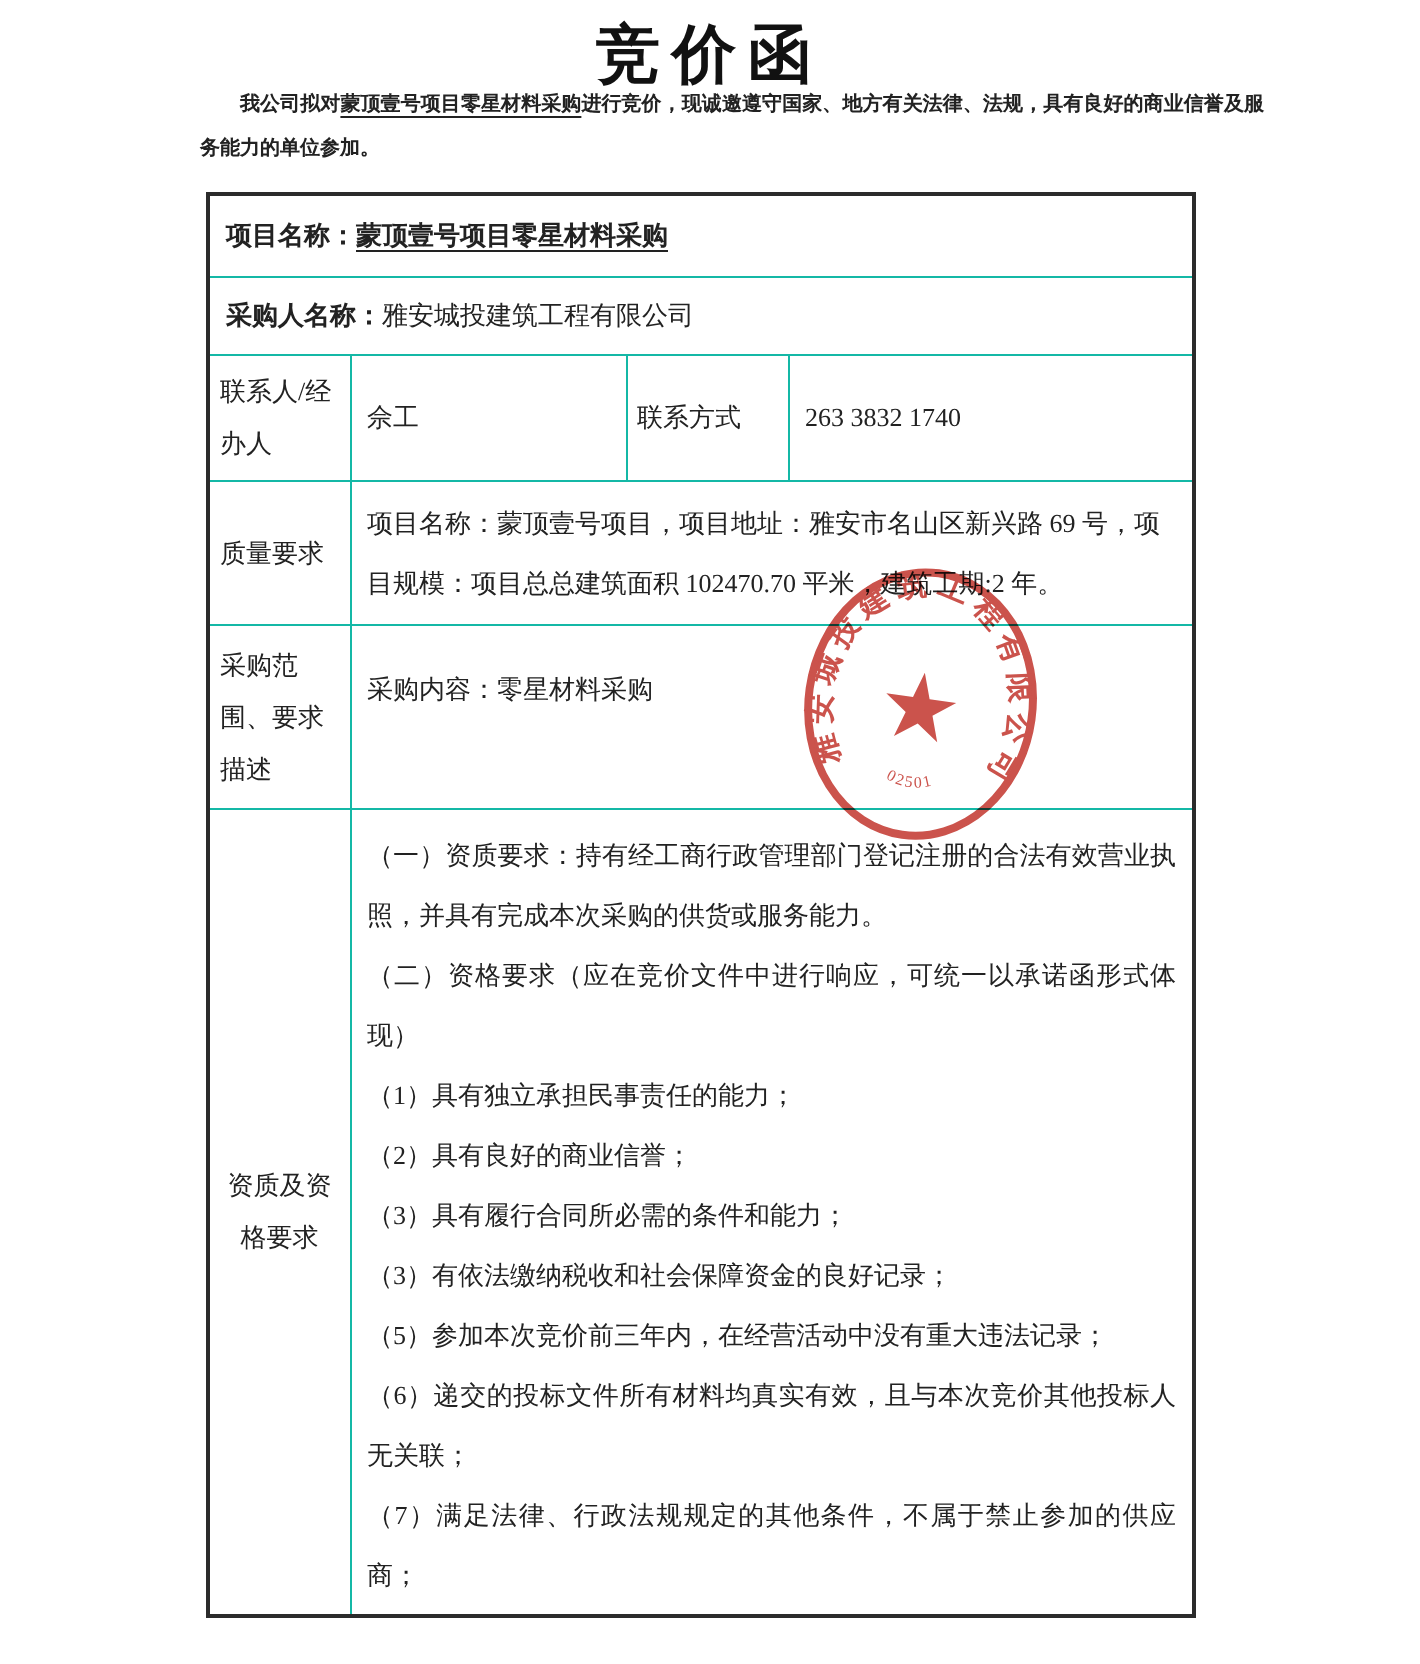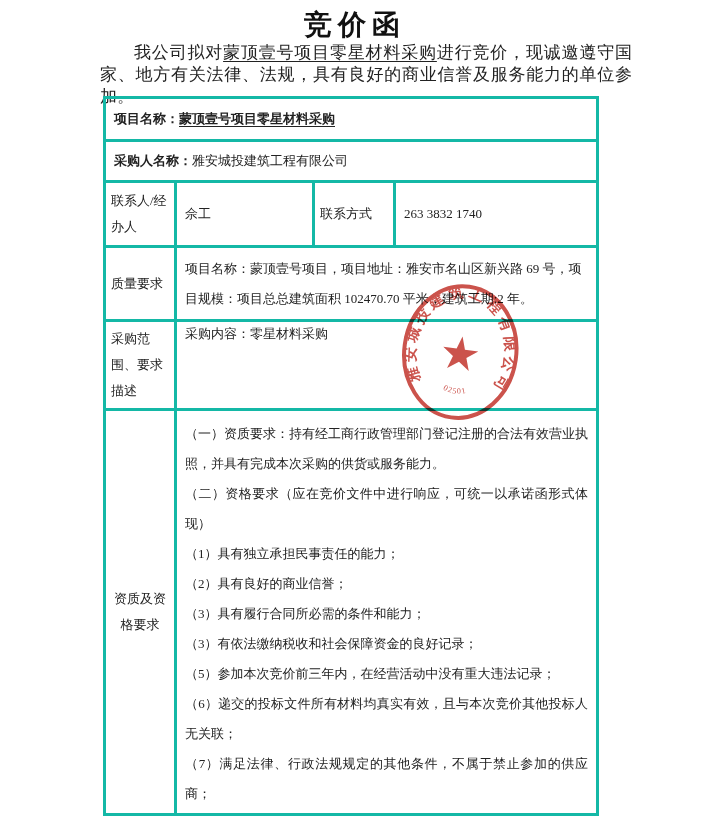--- a/index.html
+++ b/index.html
@@ -2,48 +2,48 @@
 <html><head>
 <meta charset="utf-8">
 <style>
   html,body{margin:0;padding:0;background:#ffffff;}
   .page{
     position:relative;width:710px;height:832px;background:#ffffff;overflow:hidden;
     font-family:"Liberation Serif","DejaVu Serif",serif;color:#1c1c1c;
   }
   .title{
     position:absolute;top:6px;left:0;width:710px;margin:0;text-align:center;
-    font-size:28px;font-weight:bold;letter-spacing:6px;color:#111;
+    font-size:32px;font-weight:bold;letter-spacing:6px;color:#111;
   }
   .intro{
     position:absolute;top:42px;left:100px;width:532px;margin:0;
-    font-size:17px;line-height:22px;text-align:justify;text-indent:2em;color:#222;
+    font-size:10px;line-height:22px;text-align:justify;text-indent:2em;color:#222;font-weight:bold;
   }
   .u{text-decoration:underline;text-underline-offset:3px;}
   .doc-table{
     position:absolute;left:103px;top:96px;width:493px;
     border-collapse:collapse;table-layout:fixed;
     font-size:13px;color:#222;
   }
   .doc-table td{
-    border:3px solid #14b8a6;vertical-align:top;padding:4px 8px;
+    border:1px solid #14b8a6;vertical-align:top;padding:4px 8px;
     overflow:hidden;
   }
   .doc-table{border:2px solid #2b2b2b;}
   .lbl{font-weight:bold;}
   td.labelcell{font-weight:normal;line-height:26px;vertical-align:middle;padding:4px 5px;}
   td.labelcell.center{text-align:center;}
   .r1 td{height:32px;vertical-align:middle;}
   .r2 td{height:30px;vertical-align:middle;}
   .r3 td{height:54px;}
   .r3 td.val{vertical-align:middle;}
   .r4 td{height:61px;}
   .r4 td.val{line-height:30px;padding-top:6px;}
   .r5 td{height:64px;}
-  .r5 td.val{padding-top:3px;margin-top:26px;}
+  .r5 td.val{padding-top:23px;margin-top:26px;}
   .r6 td{height:55px;}
   .r6 td.val{line-height:22px;padding-top:6px;}
   .r7 td{height:303px;}
   .r7 td.val p{margin:0;line-height:30px;text-align:justify;}
   .r7 td.val{padding-top:8px;}
   .stamp{
     position:absolute;left:398px;top:280px;width:124px;height:148px;
     opacity:.85;mix-blend-mode:multiply;transform:rotate(8deg);
     pointer-events:none;
   }

